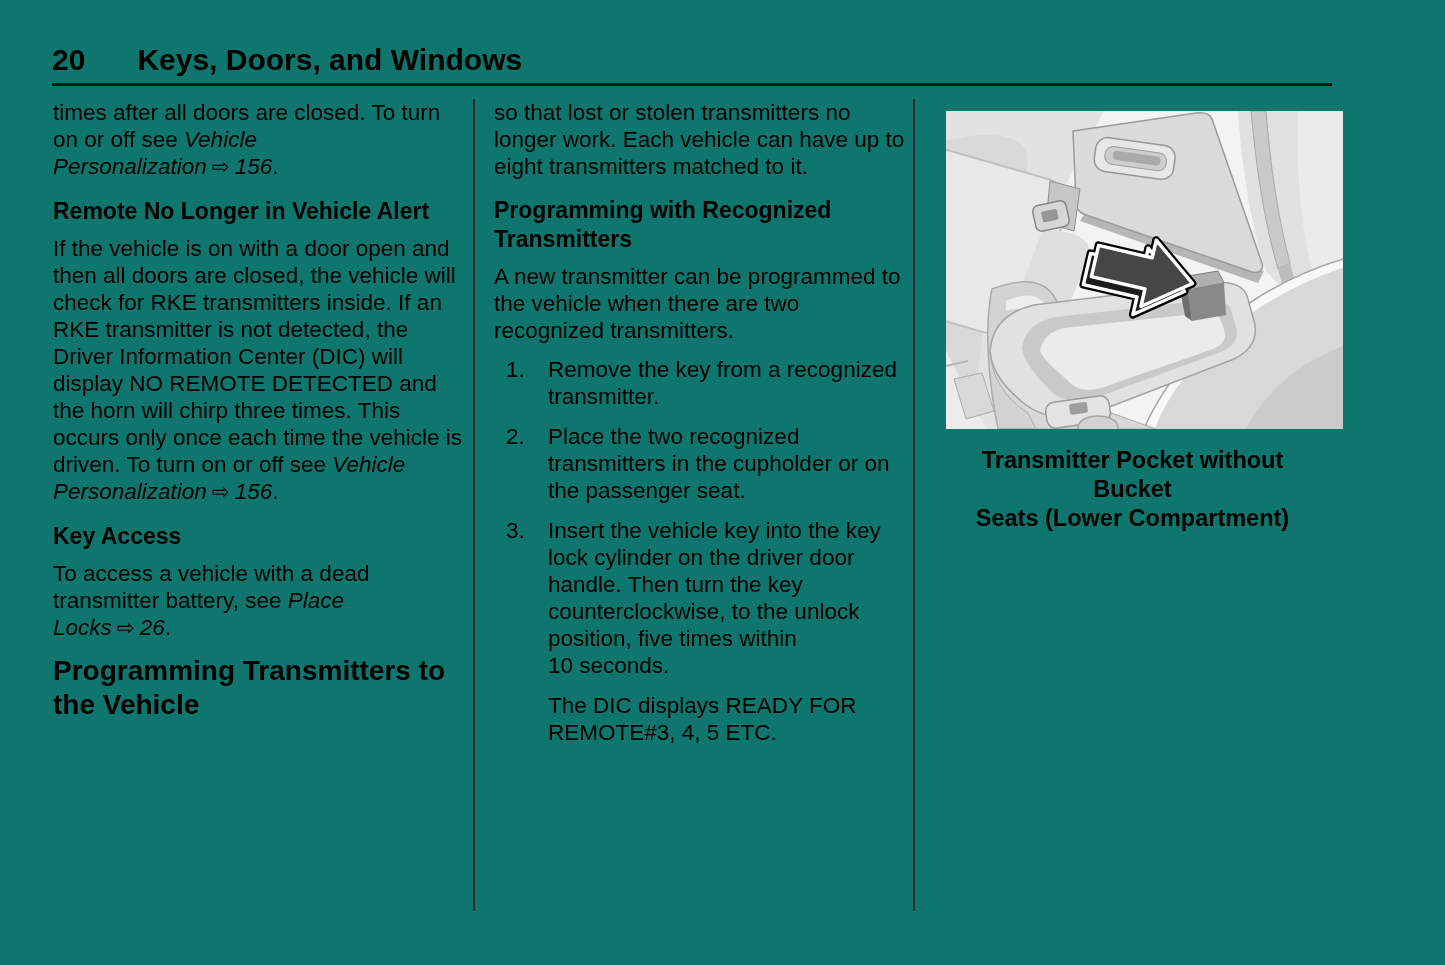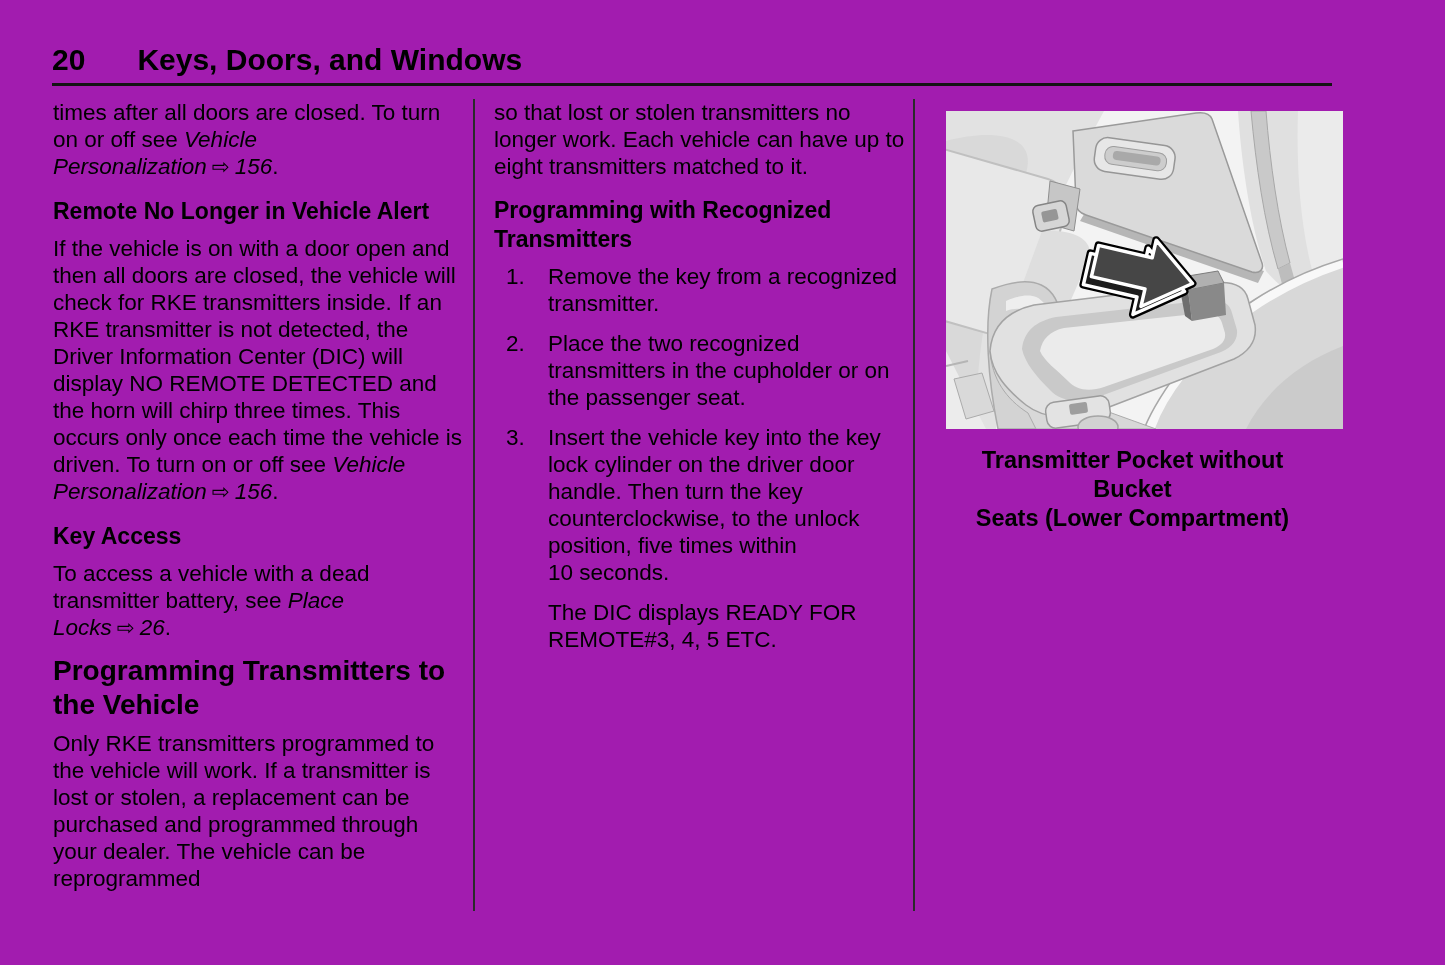--- a/index.html
+++ b/index.html
@@ -7,21 +7,21 @@
     padding: 0;
     background: #ffffff;
     color: #000000;
     font-family: "Liberation Sans", sans-serif;
   }
   .page {
     width: 1445px;
     height: 965px;
     box-sizing: border-box;
     padding: 44px 113px 0 52px;
-    background: #a21caf;
+    background: #0f766e;
     overflow: hidden;
     font-size: 22.5px;
     line-height: 27px;
   }
   .page-header {
     display: flex;
     align-items: baseline;
     gap: 52px;
     border-bottom: 3px solid #141414;
     padding-bottom: 7px;
@@ -107,30 +107,30 @@
       <h3>Remote No Longer in Vehicle Alert</h3>
 
       <p><span>If the vehicle is on with a door open and then all doors are closed, the vehicle will check for RKE transmitters inside. If an RKE transmitter is not detected, the Driver Information Center (DIC) will display NO REMOTE DETECTED and the horn will chirp three times. This occurs only once each time the vehicle is driven. To turn on or off see </span><i>Vehicle Personalization</i><span class="ref-arrow">⇨</span><i>156</i><span>.</span></p>
 
       <h3>Key Access</h3>
 
       <p><span>To access a vehicle with a dead transmitter battery, see </span><i>Place Locks</i><span class="ref-arrow">⇨</span><i>26</i><span>.</span></p>
 
       <h2>Programming Transmitters to the Vehicle</h2>
 
-      <p>Only RKE transmitters programmed to the vehicle will work. If a transmitter is lost or stolen, a replacement can be purchased and programmed through your dealer. The vehicle can be reprogrammed</p>
     </div>
 
     <div class="vdiv vdiv-1"></div>
 
     <div class="col col-2">
       <p>so that lost or stolen transmitters no longer work. Each vehicle can have up to eight transmitters matched to it.</p>
 
       <h3>Programming with Recognized Transmitters</h3>
 
+      <p>A new transmitter can be programmed to the vehicle when there are two recognized transmitters.</p>
 
 
       <div class="steps">
         <div class="step">
           <span class="step-num">1.</span>
           <span class="step-text">Remove the key from a recognized transmitter.</span>
         </div>
         <div class="step">
           <span class="step-num">2.</span>
           <span class="step-text">Place the two recognized transmitters in the cupholder or on the passenger seat.</span>

